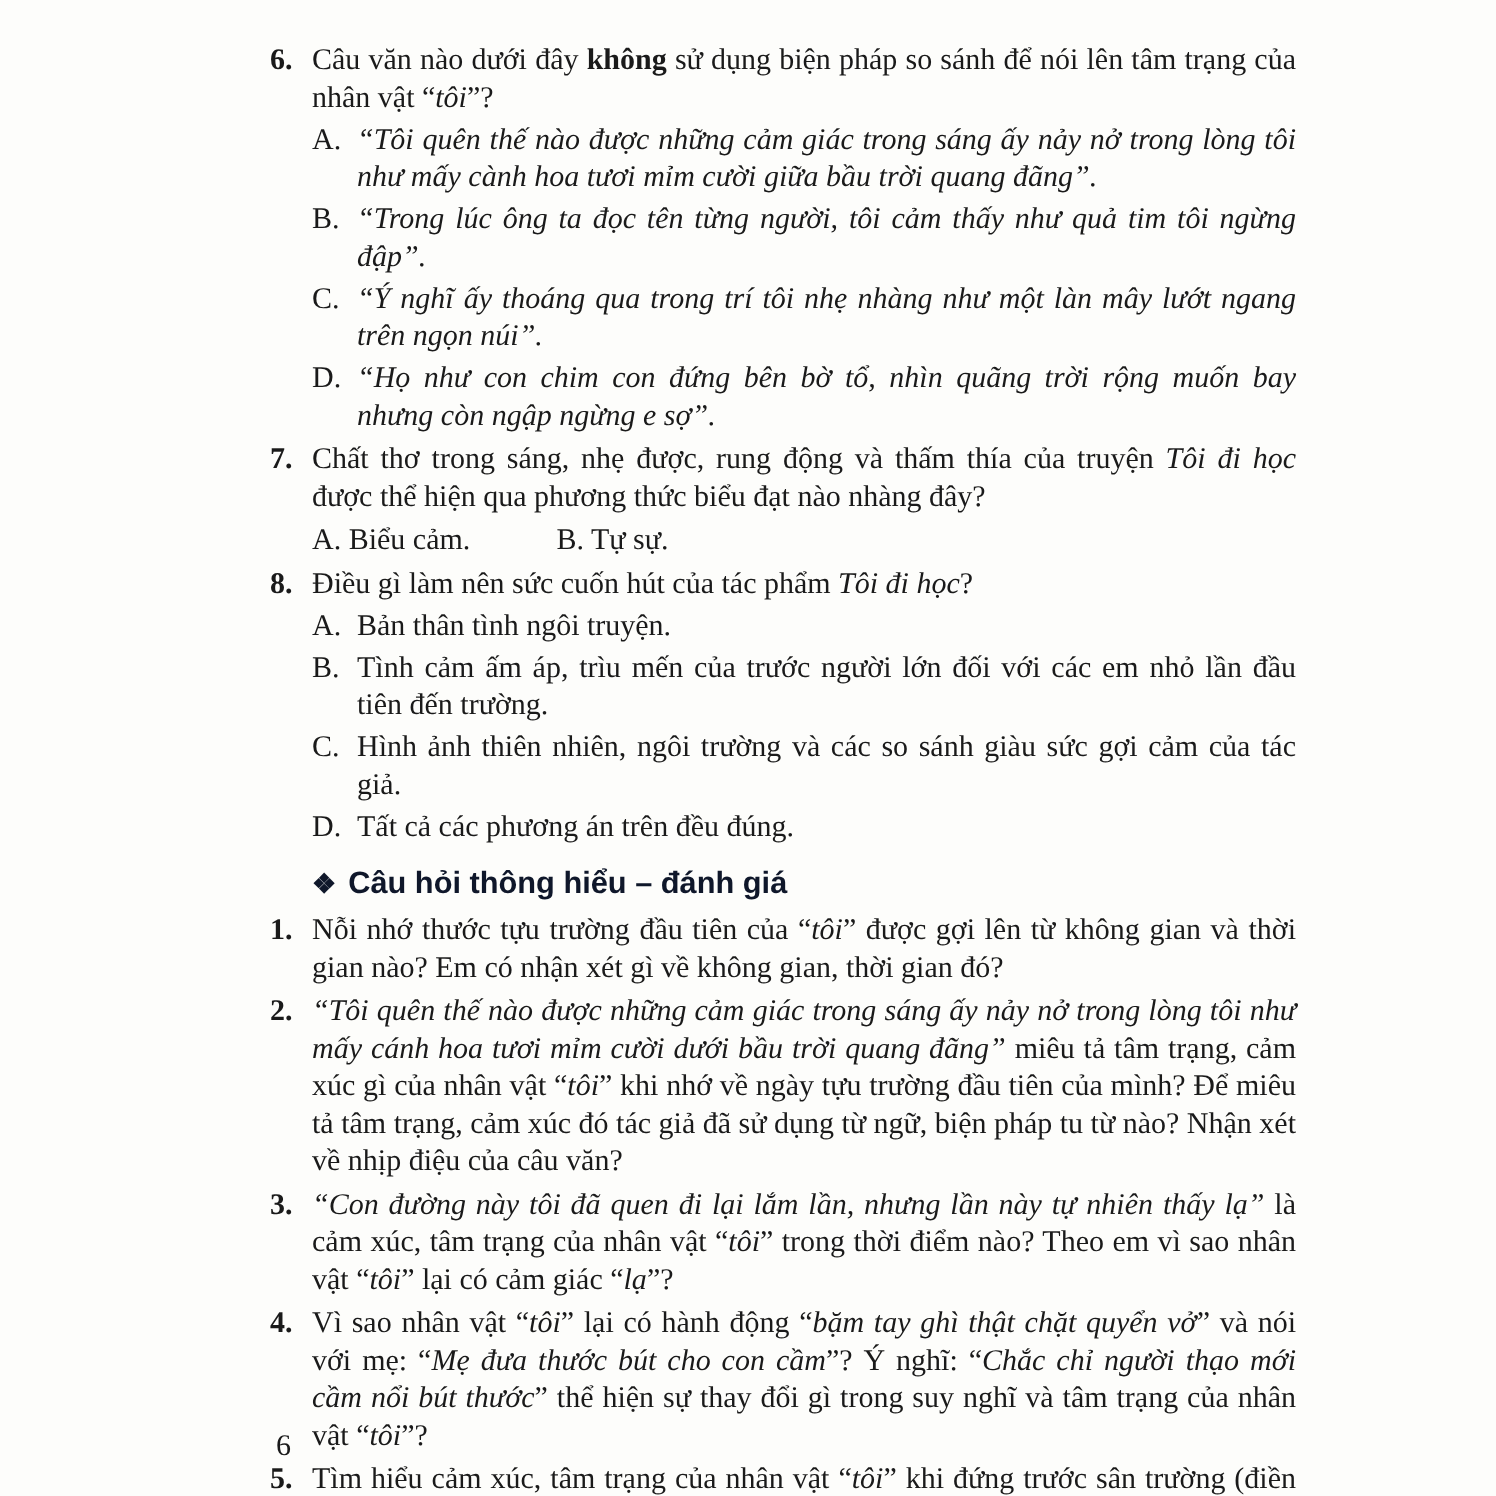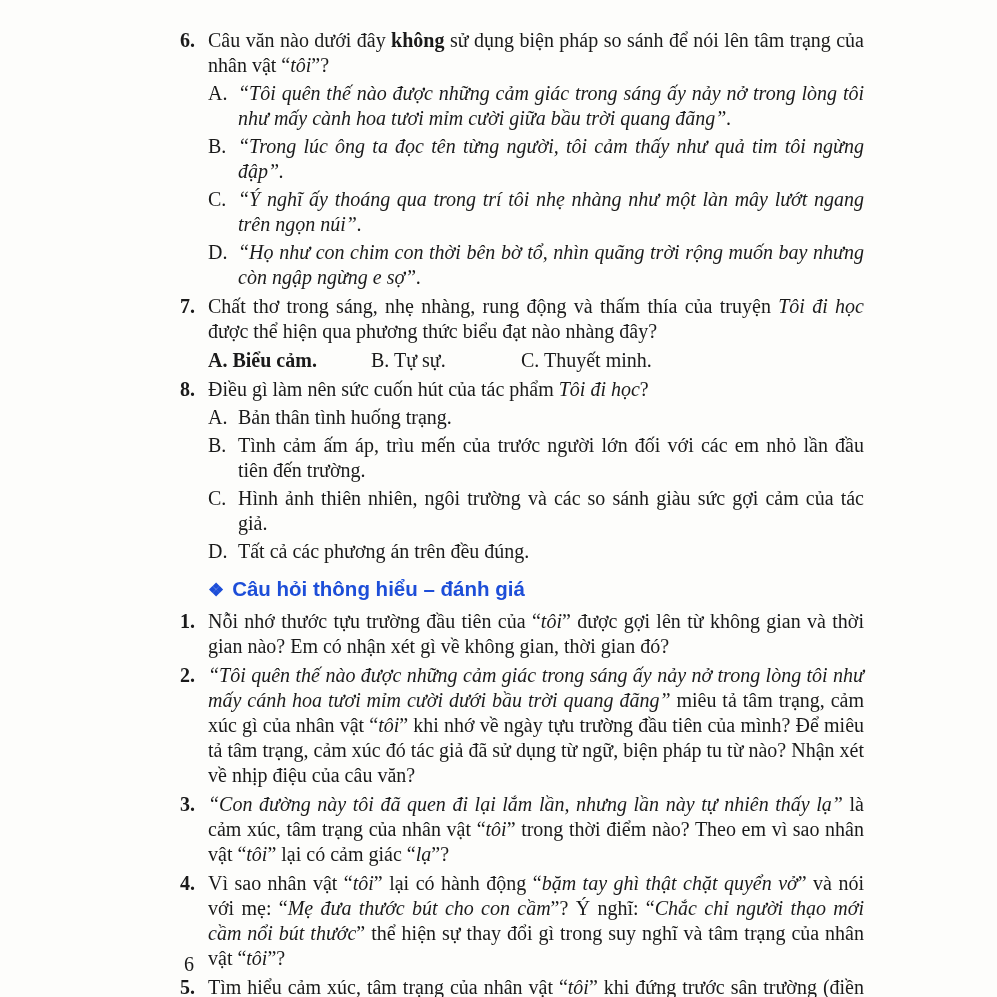--- a/index.html
+++ b/index.html
@@ -24,30 +24,30 @@
   .row { display: flex; margin-top: 4px; }
   .num {
     flex: none; width: 28px;
     font-weight: bold;
   }
   .qbody { flex: 1; text-align: justify; }
   .opt { display: flex; margin-left: 28px; margin-top: 3px; }
   .olabel { flex: none; width: 30px; }
   .obody { flex: 1; text-align: justify; }
   .inline-opts { display: flex; margin-left: 28px; margin-top: 4px; }
-  .inline-opts .slot-a { width: 163px; font-weight: bold; }
+  .inline-opts .slot-a { width: 163px; }
   .inline-opts .slot-b { width: 150px; }
   .inline-opts .slot-c { width: 160px; }
   .inline-opts .slot-d { flex: 1; }
   .section-header {
     margin: 12px 0 6px 28px;
     font-family: "Liberation Sans", sans-serif;
     font-weight: bold;
     font-size: 20.5px;
-    color: #1d4ed8;
+    color: #0f172a;
   }
   .section-header .bullet { margin-right: 8px; font-size: 18px; }
   .page-number {
     position: absolute;
     left: 184px; bottom: 20px;
     font-size: 20px;
   }
 </style>
 </head>
 <body>
@@ -66,40 +66,39 @@
     <div class="opt">
       <span class="olabel">B.</span>
       <div class="obody"><span style="font-style: italic;">“Trong lúc ông ta đọc tên từng người, tôi cảm thấy như quả tim tôi ngừng đập”.</span></div>
     </div>
     <div class="opt">
       <span class="olabel">C.</span>
       <div class="obody"><span style="font-style: italic;">“Ý nghĩ ấy thoáng qua trong trí tôi nhẹ nhàng như một làn mây lướt ngang trên ngọn núi”.</span></div>
     </div>
     <div class="opt">
       <span class="olabel">D.</span>
-      <div class="obody"><span style="font-style: italic;">“Họ như con chim con thời bên bờ tổ, nhìn quãng trời rộng muốn bay nhưng còn ngập ngừng e sợ”.</span></div>
+      <div class="obody"><span style="font-style: italic;">“Họ như con chim con đứng bên bờ tổ, nhìn quãng trời rộng muốn bay nhưng còn ngập ngừng e sợ”.</span></div>
     </div>
 
     <div class="row">
       <span class="num">7.</span>
-      <div class="qbody"><span>Chất thơ trong sáng, nhẹ nhàng, rung động và thấm thía của truyện </span><span style="font-style: italic;">Tôi đi học</span><span> được thể hiện qua phương thức biểu đạt nào nhàng đây?</span></div>
+      <div class="qbody"><span>Chất thơ trong sáng, nhẹ được, rung động và thấm thía của truyện </span><span style="font-style: italic;">Tôi đi học</span><span> được thể hiện qua phương thức biểu đạt nào nhàng đây?</span></div>
     </div>
     <div class="inline-opts">
       <span class="slot-a">A. Biểu cảm.</span>
       <span class="slot-b">B. Tự sự.</span>
-      <span class="slot-c">C. Thuyết minh.</span>
     </div>
 
     <div class="row">
       <span class="num">8.</span>
       <div class="qbody"><span>Điều gì làm nên sức cuốn hút của tác phẩm </span><span style="font-style: italic;">Tôi đi học</span><span>?</span></div>
     </div>
     <div class="opt">
       <span class="olabel">A.</span>
-      <div class="obody"><span>Bản thân tình huống trạng.</span></div>
+      <div class="obody"><span>Bản thân tình ngôi truyện.</span></div>
     </div>
     <div class="opt">
       <span class="olabel">B.</span>
       <div class="obody"><span>Tình cảm ấm áp, trìu mến của trước người lớn đối với các em nhỏ lần đầu tiên đến trường.</span></div>
     </div>
     <div class="opt">
       <span class="olabel">C.</span>
       <div class="obody"><span>Hình ảnh thiên nhiên, ngôi trường và các so sánh giàu sức gợi cảm của tác giả.</span></div>
     </div>
     <div class="opt">

